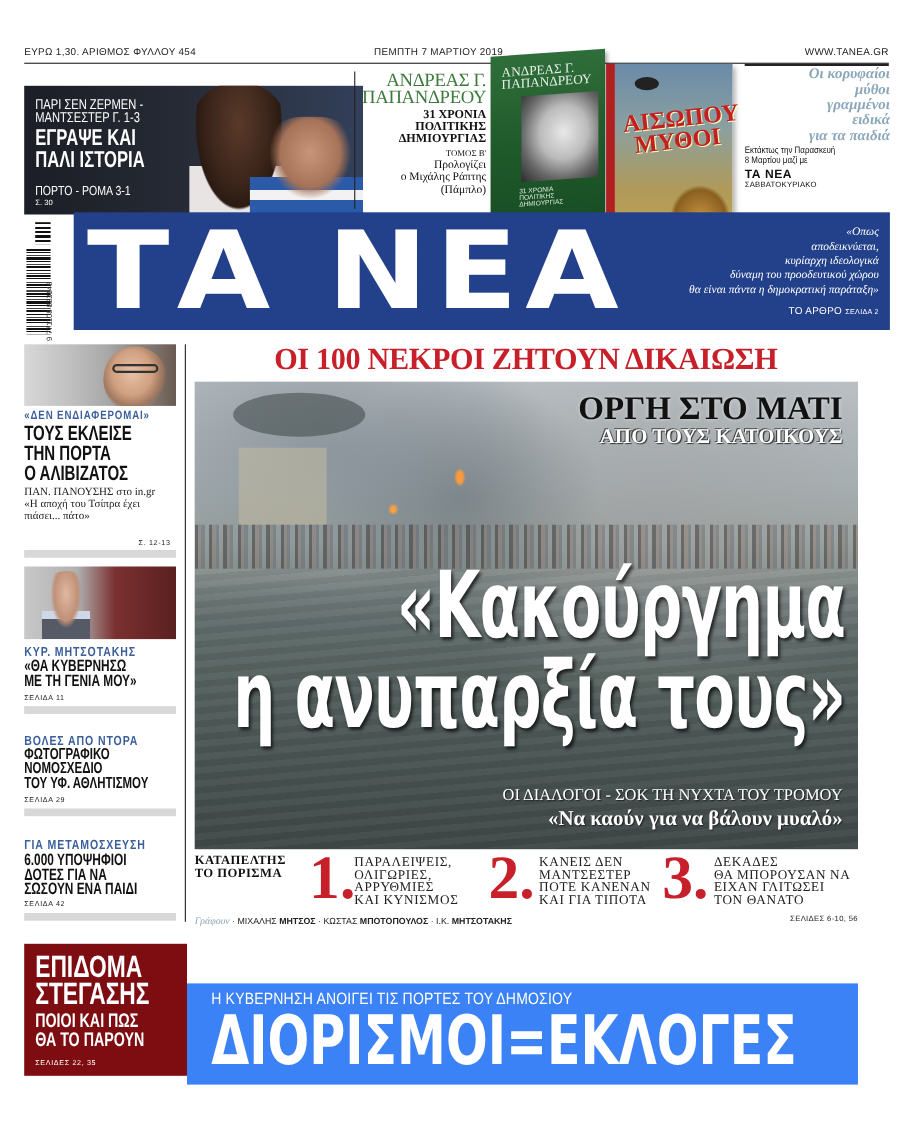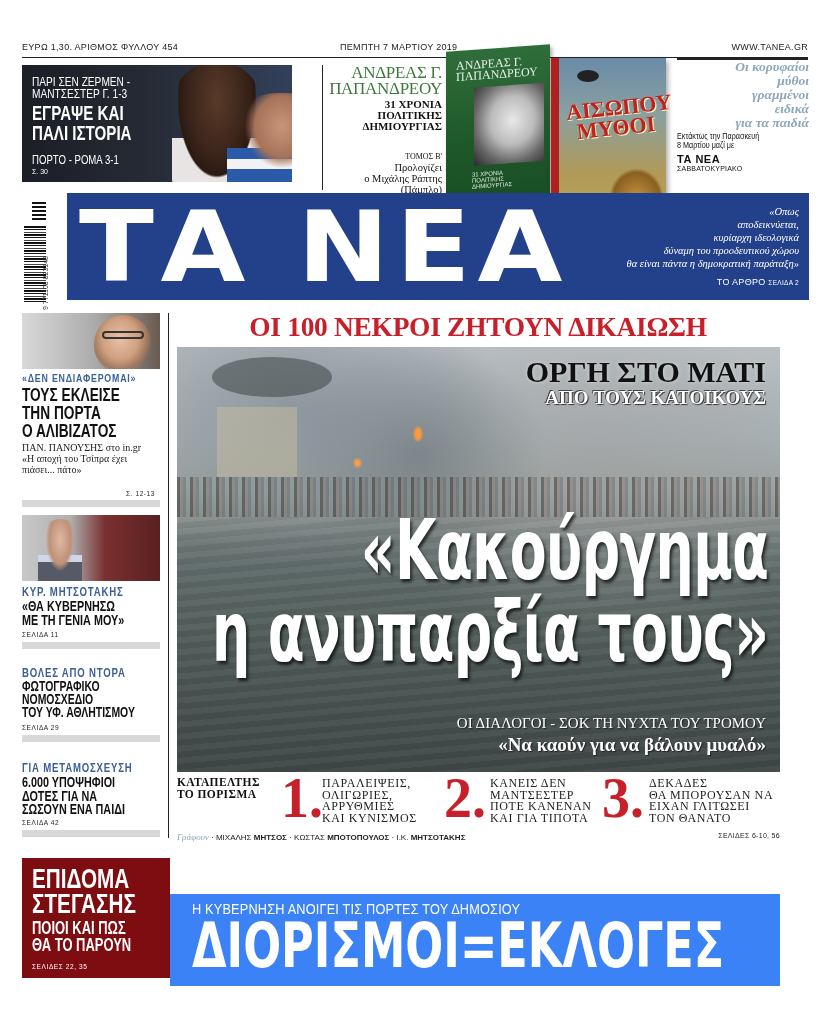--- a/index.html
+++ b/index.html
@@ -8,35 +8,35 @@
 
   .abs { position: absolute; }
 
   
   .topbar { left: 22px; top: 40px; width: 786px; height: 18px; border-bottom: 1.5px solid #222; font-size: 9px; letter-spacing: 0.3px; color: #222; }
   .topbar .l { position: absolute; left: 0; top: 2px; }
   .topbar .c { position: absolute; left: 318px; top: 2px; }
   .topbar .r { position: absolute; right: 0; top: 2px; }
 
   
-  .sports { left: 22px; top: 65px; width: 270px; height: 117px; background: linear-gradient(90deg, #1b1e26 0%, #262a34 45%, #33405a 100%); overflow: hidden; }
+  .sports { left: 22px; top: 78px; width: 308px; height: 117px; background: linear-gradient(90deg, #1b1e26 0%, #262a34 45%, #33405a 100%); overflow: hidden; }
   .sports .ph1 { position: absolute; left: 150px; top: -4px; width: 90px; height: 128px; border-radius: 45px 45px 10px 10px; background: radial-gradient(ellipse at 50% 30%, #5a3a2a 0%, #3a241a 45%, #2a1a12 60%, transparent 62%), linear-gradient(180deg, transparent 60%, #e8e4e4 60%); }
   .sports .ph2 { position: absolute; left: 205px; top: 28px; width: 110px; height: 95px; border-radius: 50px 50px 0 0; background: radial-gradient(ellipse at 50% 35%, #c8957a 0%, #a67258 35%, transparent 48%), linear-gradient(180deg, transparent 58%, #2b5aa8 58%, #2b5aa8 70%, #f2f2f2 70%, #f2f2f2 80%, #2b5aa8 80%); }
   .sports .t1 { position: absolute; left: 10px; top: 11px; color: #fff; font-size: 13px; line-height: 12px; font-family: "Liberation Sans", sans-serif; transform: scaleX(0.78); transform-origin: left top; white-space: nowrap; }
   .sports .t2 { position: absolute; left: 10px; top: 38px; color: #fff; font-size: 21px; line-height: 20px; font-weight: bold; transform: scaleX(0.72); transform-origin: left top; white-space: nowrap; }
   .sports .t3 { position: absolute; left: 10px; top: 88px; color: #fff; font-size: 12px; transform: scaleX(0.8); transform-origin: left top; white-space: nowrap; }
   .sports .t4 { position: absolute; left: 10px; top: 103px; color: #fff; font-size: 7px; }
 
   .vline1 { left: 322px; top: 65px; width: 1px; height: 125px; background: #222; }
 
   
   .papa { left: 326px; top: 65px; width: 116px; height: 120px; text-align: right; }
   .papa .name { color: #3c7a3c; font-family: "Liberation Serif", serif; font-size: 17px; line-height: 16px; letter-spacing: -0.3px; }
   .papa .sub { font-family: "Liberation Serif", serif; font-weight: bold; font-size: 11px; line-height: 11px; margin-top: 2px; color: #111; }
-  .papa .vol { font-family: "Liberation Serif", serif; font-size: 8px; margin-top: 20px; }
+  .papa .vol { font-family: "Liberation Serif", serif; font-size: 8px; margin-top: 3px; }
   .papa .pro { font-family: "Liberation Serif", serif; font-size: 10.5px; line-height: 11px; margin-top: 1px; }
 
   
   .book1 { left: 446px; top: 48px; width: 104px; height: 172px; background: linear-gradient(180deg, #2f6e3a 0%, #1f5a2a 50%, #174a22 100%); transform: skewY(-4deg); box-shadow: 2px 3px 4px rgba(0,0,0,0.35); }
   .book1 .bt { position: absolute; left: 10px; top: 10px; color: #e8efe8; font-family: "Liberation Serif", serif; font-size: 12px; line-height: 11px; }
   .book1 .face { position: absolute; left: 28px; top: 38px; width: 70px; height: 78px; background: radial-gradient(ellipse at 55% 45%, #e8e8e8 0%, #bbbbbb 40%, #666 70%, #2a2a2a 100%); }
   .book1 .bs { position: absolute; left: 26px; top: 122px; color: #dfe9df; font-size: 6px; line-height: 6px; }
   .book2 { left: 551px; top: 58px; width: 115px; height: 190px; background: linear-gradient(180deg, #6a8aa8 0%, #8aa0a0 30%, #b09a5a 60%, #c8a850 100%); box-shadow: 2px 3px 5px rgba(0,0,0,0.35); border-left: 8px solid #b02020; }
   .book2 .bt { position: absolute; left: 8px; top: 40px; color: #c41e1e; font-family: "Liberation Serif", serif; font-weight: bold; font-size: 22px; line-height: 20px; text-align: center; width: 96px; transform: rotate(-6deg); text-shadow: 1px 1px 0 #fff8c0; }
   .book2 .crow { position: absolute; left: 18px; top: 12px; width: 22px; height: 12px; background: #222; border-radius: 50%; }

